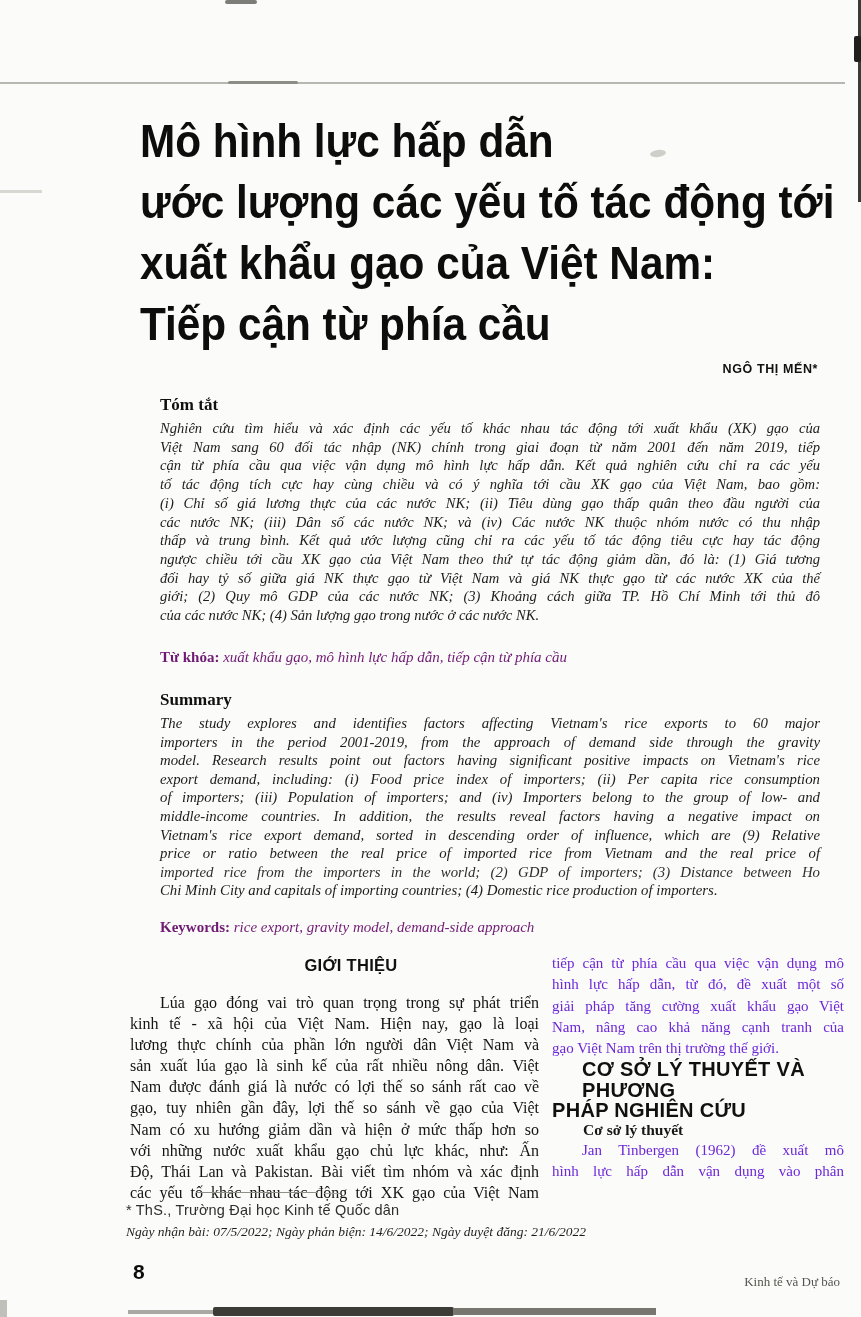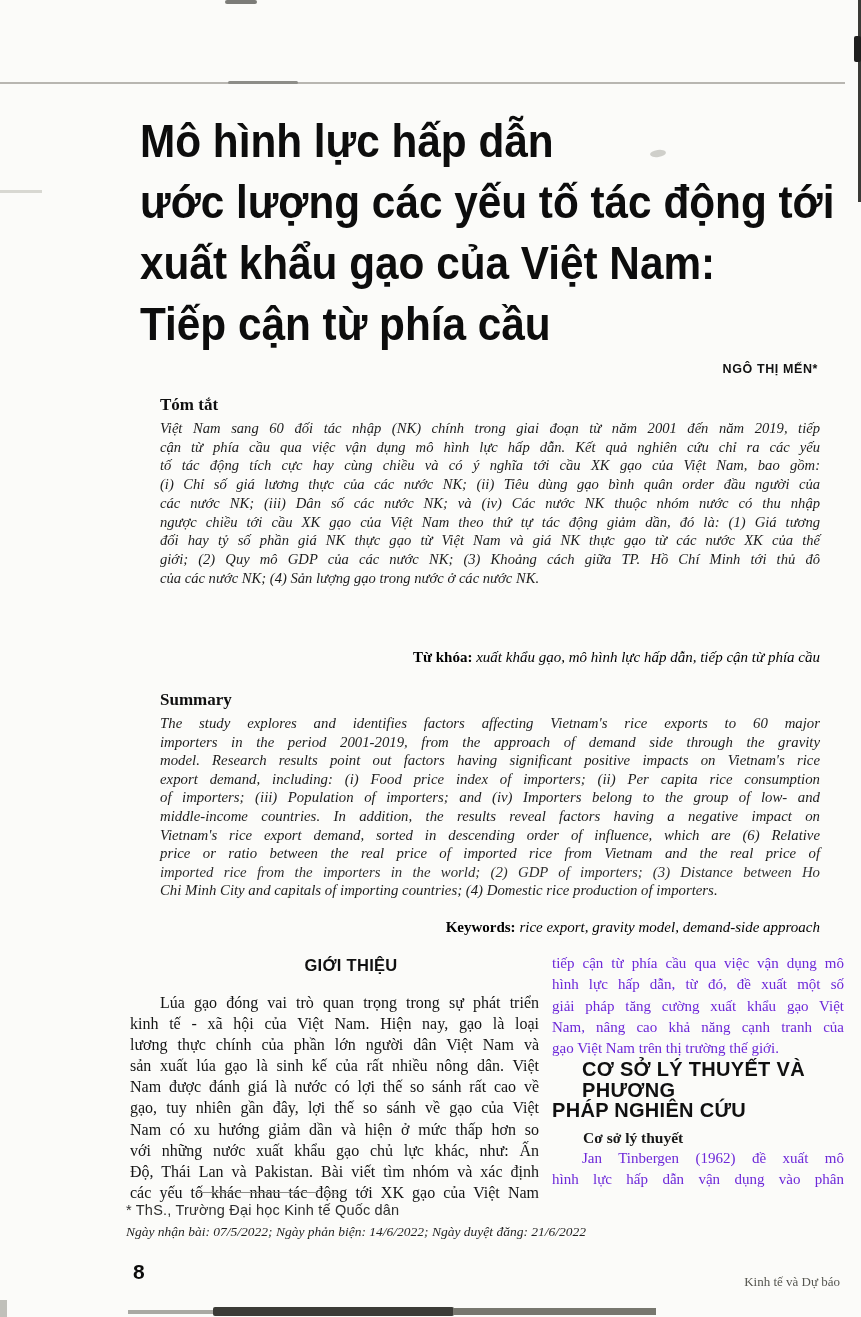--- a/index.html
+++ b/index.html
@@ -36,40 +36,40 @@
     font-size:12.5px;letter-spacing:0.6px;color:#111;
   }
   .serif-head{font-family:"Liberation Serif", serif;font-weight:bold;font-size:17px;color:#101010;}
   .tomtat-head{left:160px;top:395px;}
   .summary-head{left:160px;top:690px;}
   .abstract-lines{left:160px;top:419px;width:660px;font-style:italic;font-size:14.6px;color:#1c1c1c;}
   .abstract-lines .tline{line-height:18.7px;}
   .summary-lines{left:160px;top:714px;width:660px;font-style:italic;font-size:14.8px;color:#1c1c1c;}
   .summary-lines .tline{line-height:18.6px;}
   .summary-lines .tline:nth-child(9){filter:blur(0.55px);color:#2e2e2e;}
-  .kw-line{font-size:15px;color:#000000;text-align:right;}
+  .kw-line{font-size:15px;color:#701a75;}
   .kw-vn{left:160px;top:649px;width:660px;}
   .kw-en{left:160px;top:919px;width:660px;}
   .kw-label{font-weight:bold;font-style:normal;}
   .kw-text{font-style:italic;}
 
   .sans-head{
     font-family:"Liberation Sans", sans-serif;font-weight:bold;
     font-size:16.5px;letter-spacing:0.3px;color:#101010;
   }
   .col-left{left:130px;top:956px;width:409px;}
   .col-left .body-lines{margin-top:17px;font-size:16px;color:#141414;}
   .col-left .tline{line-height:21.1px;}
   .intro-head{padding-left:33px;text-align:center;}
   .col-right{left:552px;top:953px;width:292px;}
   .col-right .body-lines{font-size:15px;color:#6d28d9;}
   .col-right .tline{line-height:21.3px;}
   .method-head{font-size:20px;line-height:20.5px;}
   .method-head .h1{padding-left:30px;}
-  .sub-head{margin-top:8px;padding-left:31px;font-family:"Liberation Serif", serif;font-weight:bold;font-size:15.5px;}
+  .sub-head{margin-top:0;padding-left:31px;font-family:"Liberation Serif", serif;font-weight:bold;font-size:15.5px;}
   .method-lines{margin-top:1px;}
 
   
   .just .tline{text-align:justify;text-align-last:justify;text-justify:inter-word;}
   .just .tline:last-child{text-align-last:left;}
   .just.cont .tline:last-child{text-align-last:justify;}
   .indent-first .tline:first-child{text-indent:30px;}
 
   .foot-rule{left:196px;top:1192px;width:122px;height:1px;background:#8f8f8a;}
   .foot-rule-dash{left:324px;top:1193px;width:16px;height:1px;background:#a5a5a0;}
@@ -105,43 +105,45 @@
       <div class="title-line">Mô hình lực hấp dẫn</div>
       <div class="title-line">ước lượng các yếu tố tác động tới</div>
       <div class="title-line">xuất khẩu gạo của Việt Nam:</div>
       <div class="title-line">Tiếp cận từ phía cầu</div>
     </div>
 
   <div class="abs author">NGÔ THỊ MẾN*</div>
 
   <div class="abs serif-head tomtat-head">Tóm tắt</div>
   <div class="abs abstract-lines just">
+      <div class="tline">Nghiên cứu tìm hiểu và xác định các yếu tố khác nhau tác động tới xuất khẩu (XK) gạo của</div>
       <div class="tline">Việt Nam sang 60 đối tác nhập (NK) chính trong giai đoạn từ năm 2001 đến năm 2019, tiếp</div>
       <div class="tline">cận từ phía cầu qua việc vận dụng mô hình lực hấp dẫn. Kết quả nghiên cứu chỉ ra các yếu</div>
       <div class="tline">tố tác động tích cực hay cùng chiều và có ý nghĩa tới cầu XK gạo của Việt Nam, bao gồm:</div>
-      <div class="tline">(i) Chỉ số giá lương thực của các nước NK; (ii) Tiêu dùng gạo bình quân order đầu người của</div>
+      <div class="tline">(i) Chỉ số giá lương thực của các nước NK; (ii) Tiêu dùng gạo thấp quân theo đầu người của</div>
       <div class="tline">các nước NK; (iii) Dân số các nước NK; và (iv) Các nước NK thuộc nhóm nước có thu nhập</div>
+      <div class="tline">thấp và trung bình. Kết quả ước lượng cũng chỉ ra các yếu tố tác động tiêu cực hay tác động</div>
       <div class="tline">ngược chiều tới cầu XK gạo của Việt Nam theo thứ tự tác động giảm dần, đó là: (1) Giá tương</div>
-      <div class="tline">đối hay tỷ số phần giá NK thực gạo từ Việt Nam và giá NK thực gạo từ các nước XK của thế</div>
+      <div class="tline">đối hay tỷ số giữa giá NK thực gạo từ Việt Nam và giá NK thực gạo từ các nước XK của thế</div>
       <div class="tline">giới; (2) Quy mô GDP của các nước NK; (3) Khoảng cách giữa TP. Hồ Chí Minh tới thủ đô</div>
       <div class="tline">của các nước NK; (4) Sản lượng gạo trong nước ở các nước NK.</div>
     </div>
   <div class="abs kw-line kw-vn">
     <span class="kw-label">Từ khóa:</span><span class="kw-text"> xuất khẩu gạo, mô hình lực hấp dẫn, tiếp cận từ phía cầu</span>
   </div>
 
   <div class="abs serif-head summary-head">Summary</div>
   <div class="abs summary-lines just">
       <div class="tline">The study explores and identifies factors affecting Vietnam's rice exports to 60 major</div>
       <div class="tline">importers in the period 2001-2019, from the approach of demand side through the gravity</div>
       <div class="tline">model. Research results point out factors having significant positive impacts on Vietnam's rice</div>
       <div class="tline">export demand, including: (i) Food price index of importers; (ii) Per capita rice consumption</div>
       <div class="tline">of importers; (iii) Population of importers; and (iv) Importers belong to the group of low- and</div>
       <div class="tline">middle-income countries. In addition, the results reveal factors having a negative impact on</div>
-      <div class="tline">Vietnam's rice export demand, sorted in descending order of influence, which are (6) Relative</div>
+      <div class="tline">Vietnam's rice export demand, sorted in descending order of influence, which are (9) Relative</div>
       <div class="tline">price or ratio between the real price of imported rice from Vietnam and the real price of</div>
       <div class="tline">imported rice from the importers in the world; (2) GDP of importers; (3) Distance between Ho</div>
       <div class="tline">Chi Minh City and capitals of importing countries; (4) Domestic rice production of importers.</div>
     </div>
   <div class="abs kw-line kw-en">
     <span class="kw-label">Keywords:</span><span class="kw-text"> rice export, gravity model, demand-side approach</span>
   </div>
 
   <div class="abs col-left">
     <div class="sans-head intro-head">GIỚI THIỆU</div>

